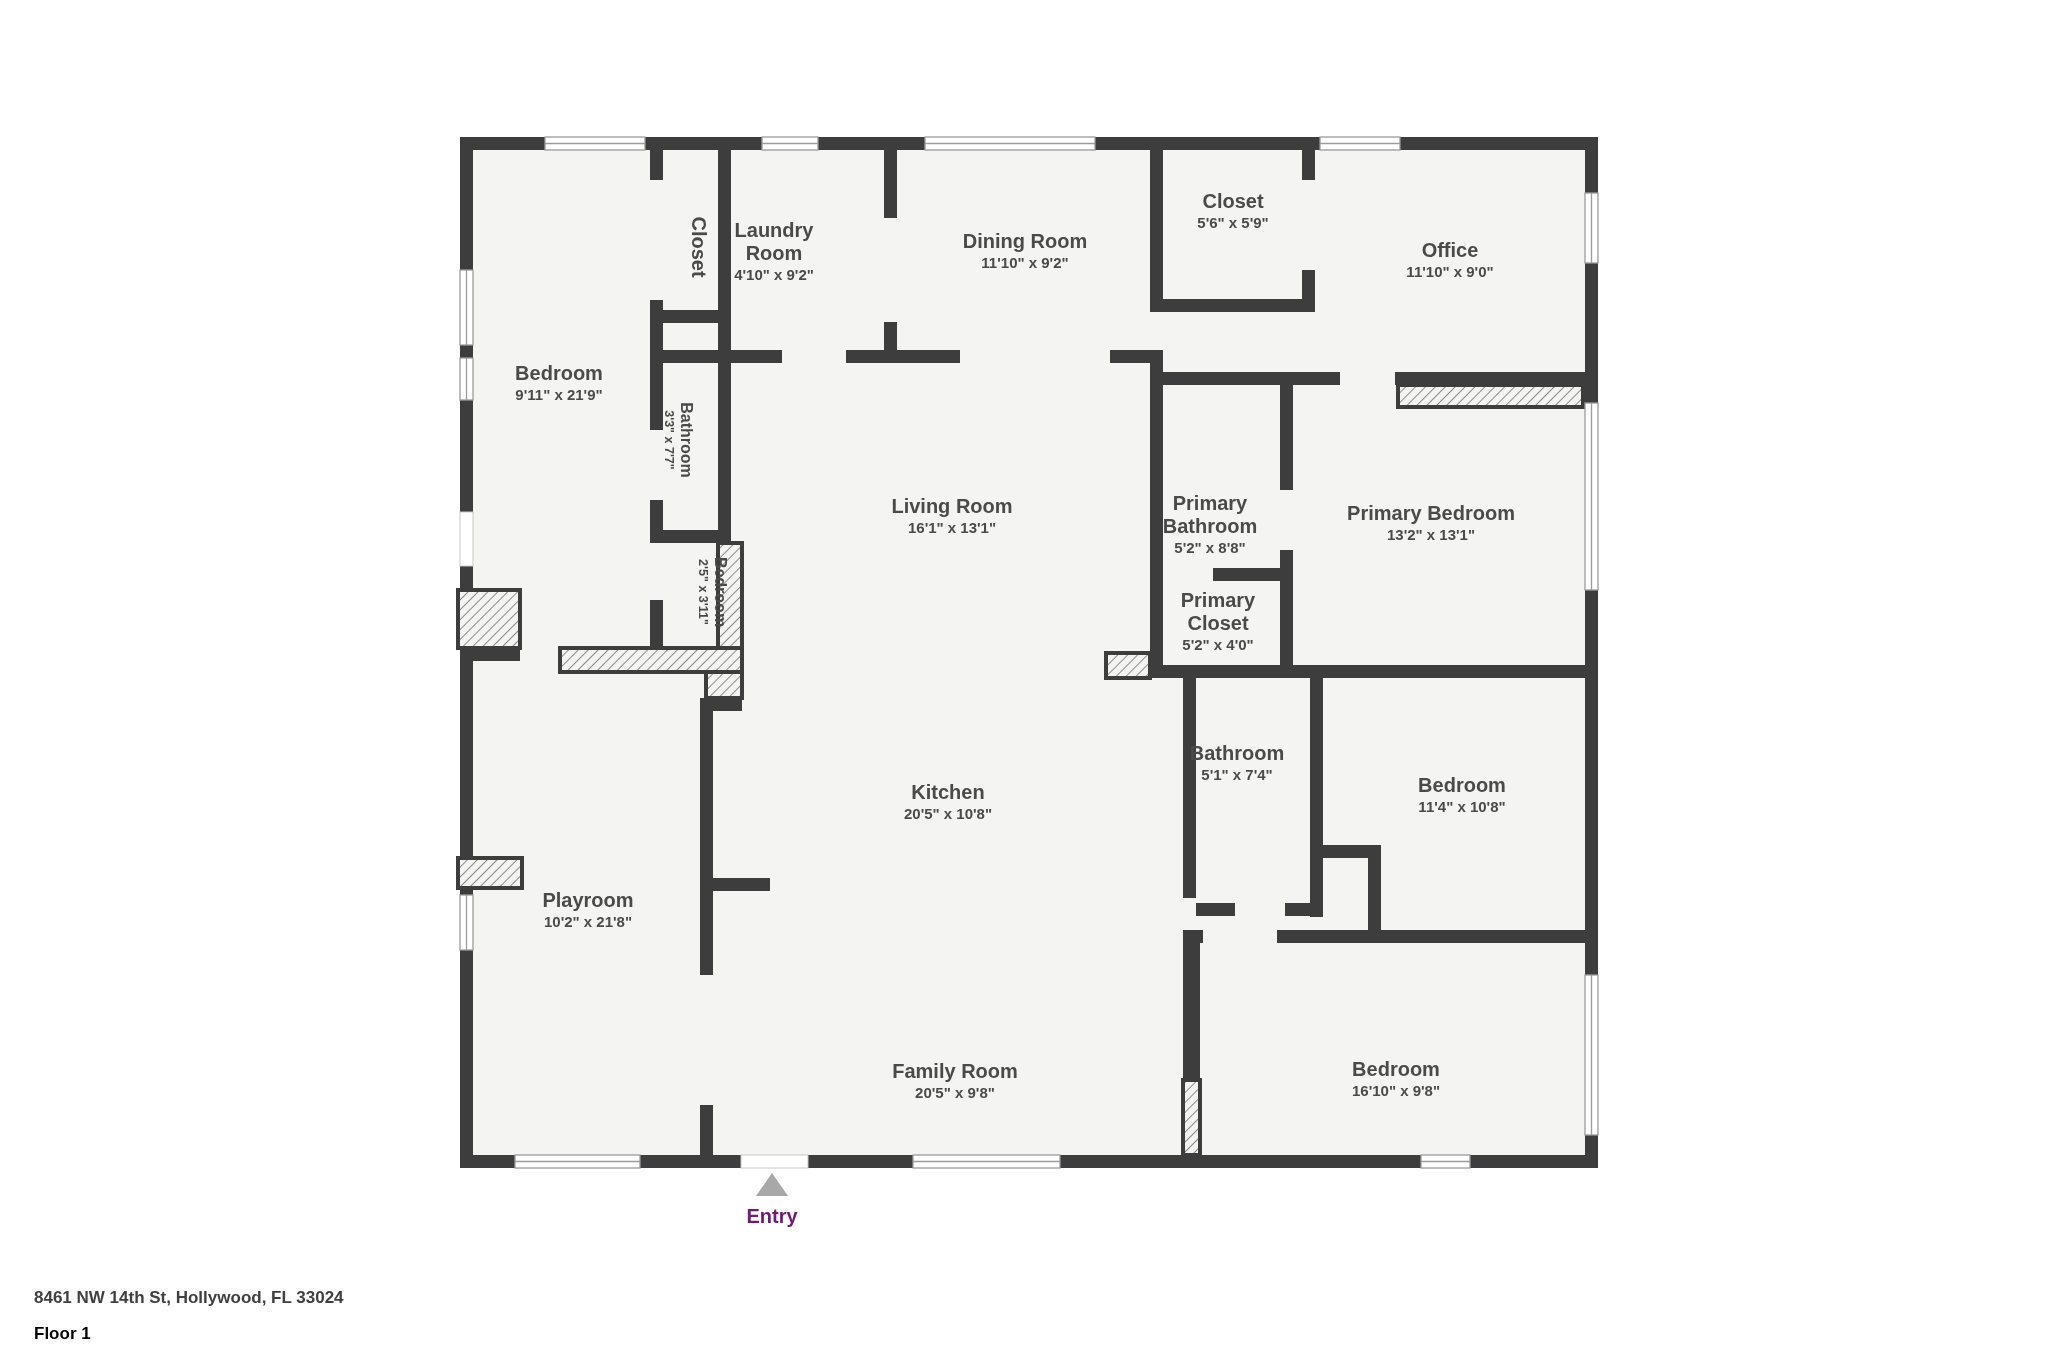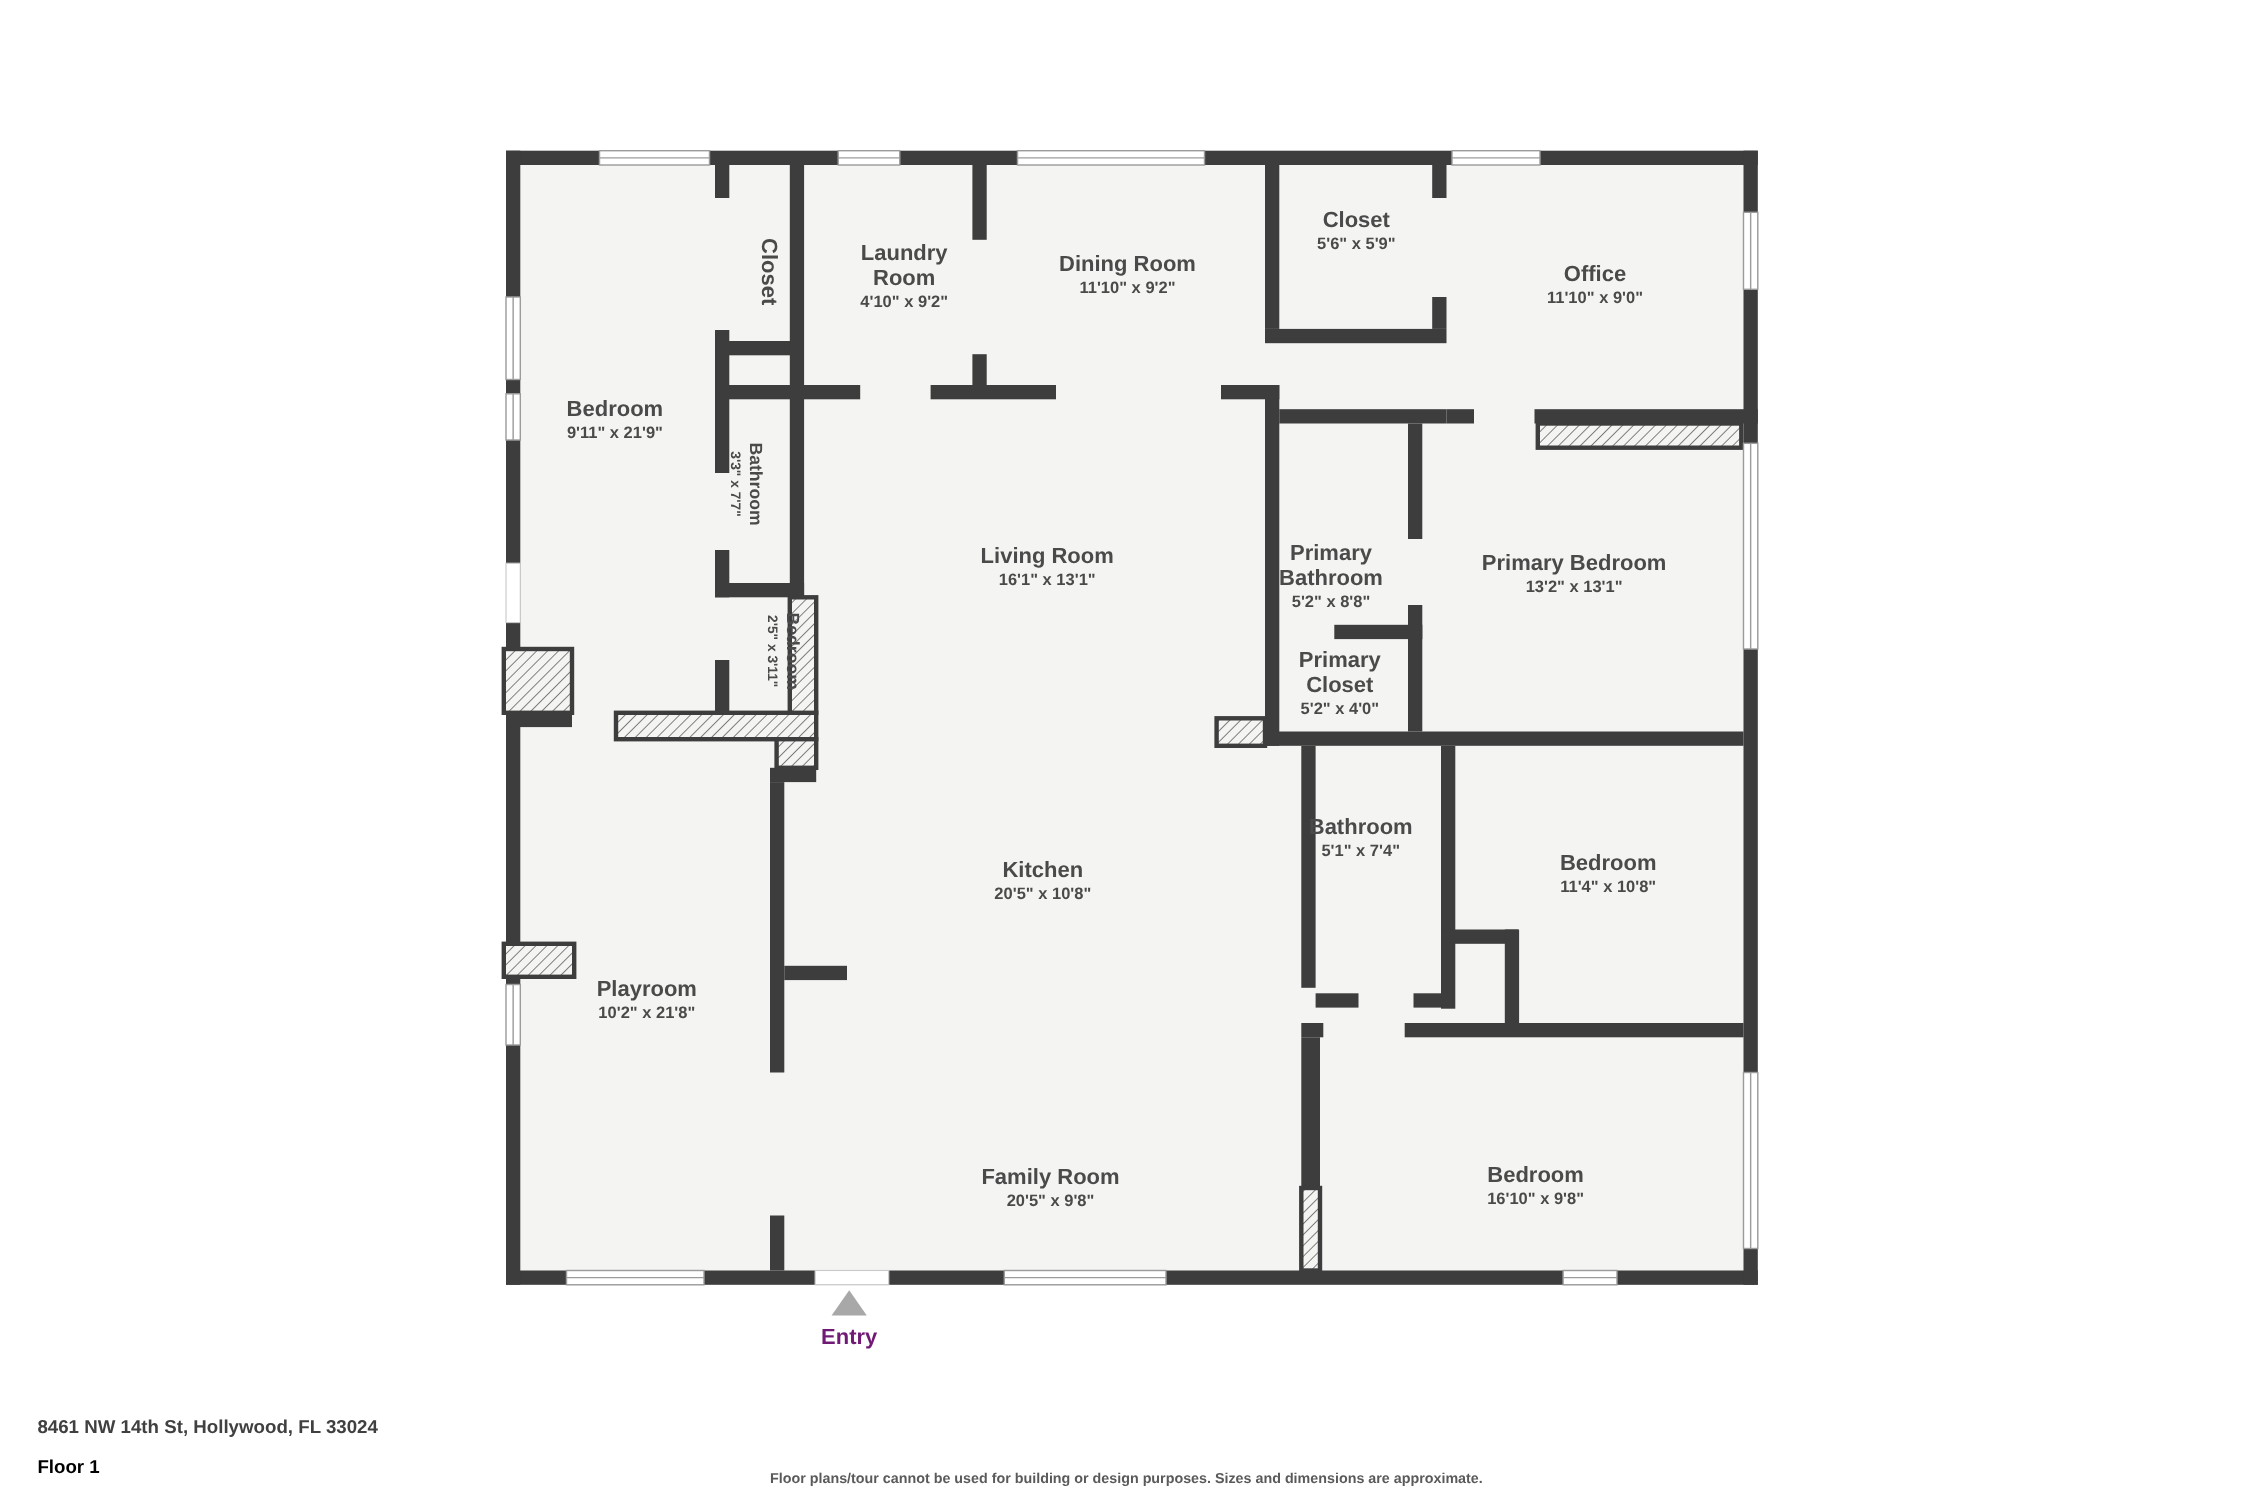--- a/index.html
+++ b/index.html
@@ -161,21 +161,21 @@
   </svg>
 
   <div id="labels">
       <div class="room-label nowrap" style="left: 559px; top: 383px;">
         <span class="room-title">Bedroom</span>
         <span class="room-dims">9'11" x 21'9"</span>
       </div>
       <div class="room-label vertical nowrap" style="left: 698px; top: 247px;">
         <span class="room-title">Closet</span>
       </div>
-      <div class="room-label" style="left: 774px; top: 252px; width: 110px; margin-left: 48px;">
+      <div class="room-label" style="left: 774px; top: 252px; width: 110px;">
         <span class="room-title">Laundry Room</span>
         <span class="room-dims">4'10" x 9'2"</span>
       </div>
       <div class="room-label nowrap" style="left: 1025px; top: 251px;">
         <span class="room-title">Dining Room</span>
         <span class="room-dims">11'10" x 9'2"</span>
       </div>
       <div class="room-label nowrap" style="left: 1233px; top: 211px;">
         <span class="room-title">Closet</span>
         <span class="room-dims">5'6" x 5'9"</span>
@@ -231,15 +231,14 @@
       <div class="room-label nowrap" style="left: 1396px; top: 1079px;">
         <span class="room-title">Bedroom</span>
         <span class="room-dims">16'10" x 9'8"</span>
       </div>
     </div>
 
   <div class="entry-label">Entry</div>
 
   <div class="address">8461 NW 14th St, Hollywood, FL 33024</div>
   <div class="floor-label">Floor 1</div>
-  <div class="disclaimer">Floor plans/tour cannot be used for building or design purposes. Sizes and dimensions are approximate.</div>
 
 </div>
 
 </body></html>

